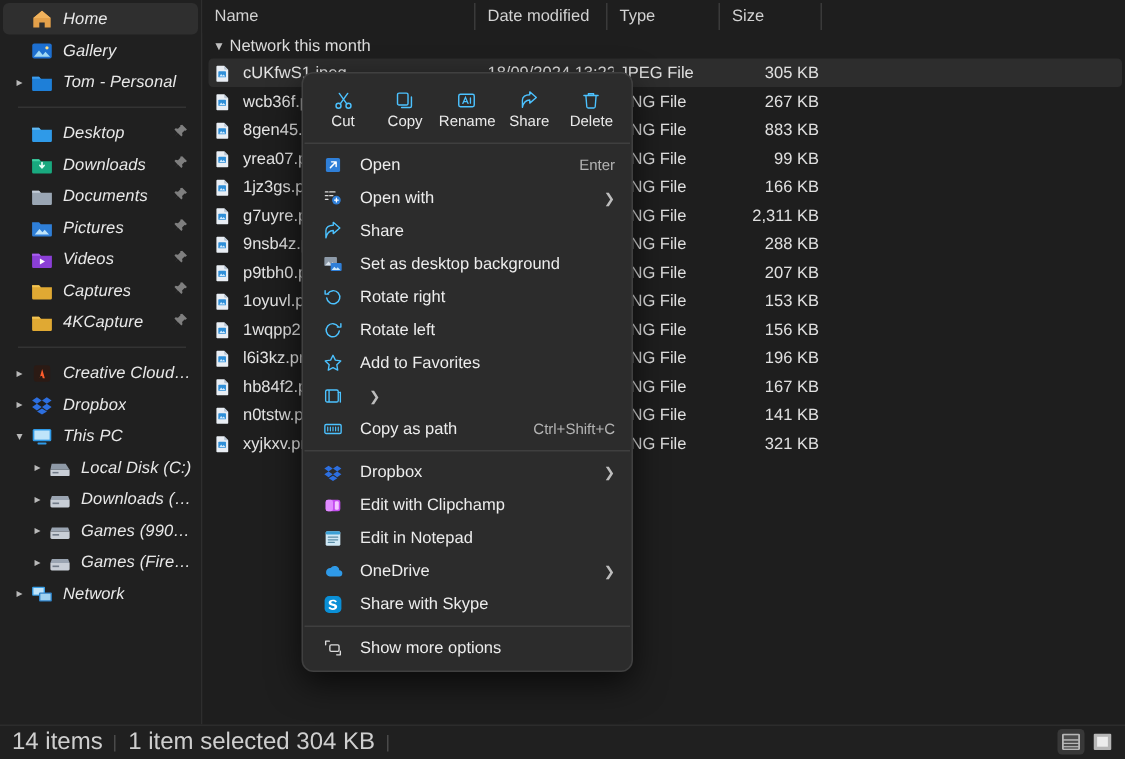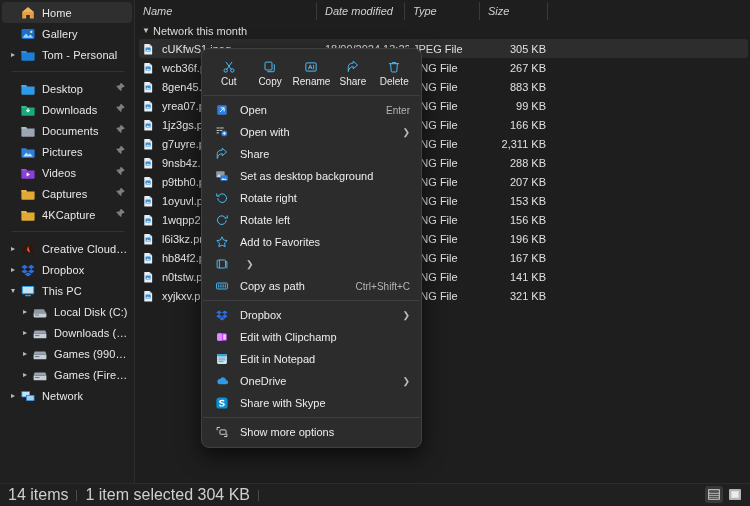--- a/index.html
+++ b/index.html
@@ -73,20 +73,21 @@
     margin-right: 6px;
     display: block;
     position: relative;
   }
   .nav-label {
     font-size: 11px;
     color: #e8e8e8;
     letter-spacing: 0.1px;
     overflow: hidden;
     text-overflow: ellipsis;
+    font-style: italic;
   }
   .pin {
     position: absolute;
     right: 6px;
     top: 4px;
     width: 11px;
     height: 11px;
     opacity: .62;
   }
   .nav-sep {
@@ -107,21 +108,20 @@
   }
   #col-head {
     height: 22px;
     flex: 0 0 22px;
     display: flex;
     align-items: center;
     font-size: 11px;
     color: #d2d2d2;
     position: relative;
     background: #1e1e1e;
-    font-style: italic;
   }
   .colh {
     position: relative;
     height: 22px;
     display: flex;
     align-items: center;
     box-sizing: border-box;
     padding-left: 8px;
   }
   .colh::after {

